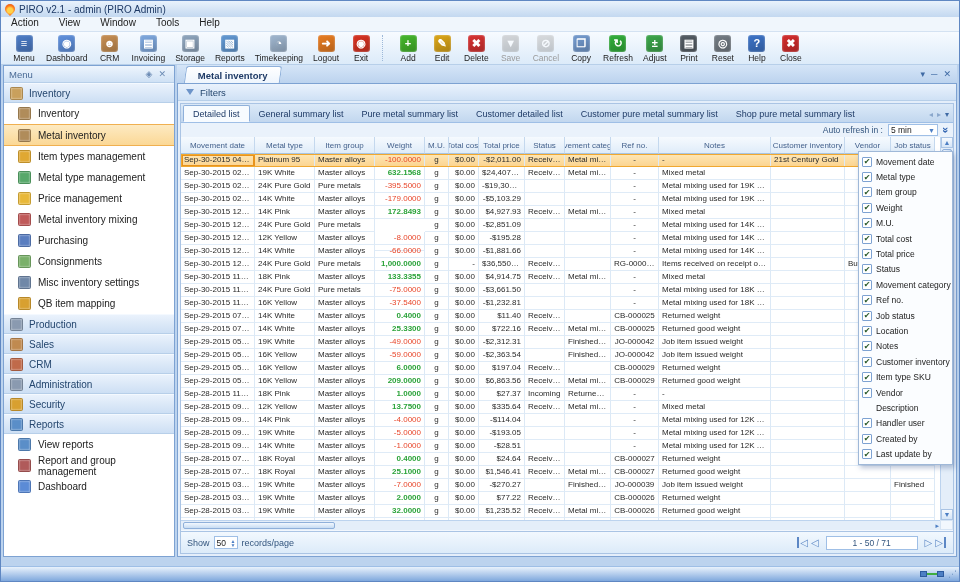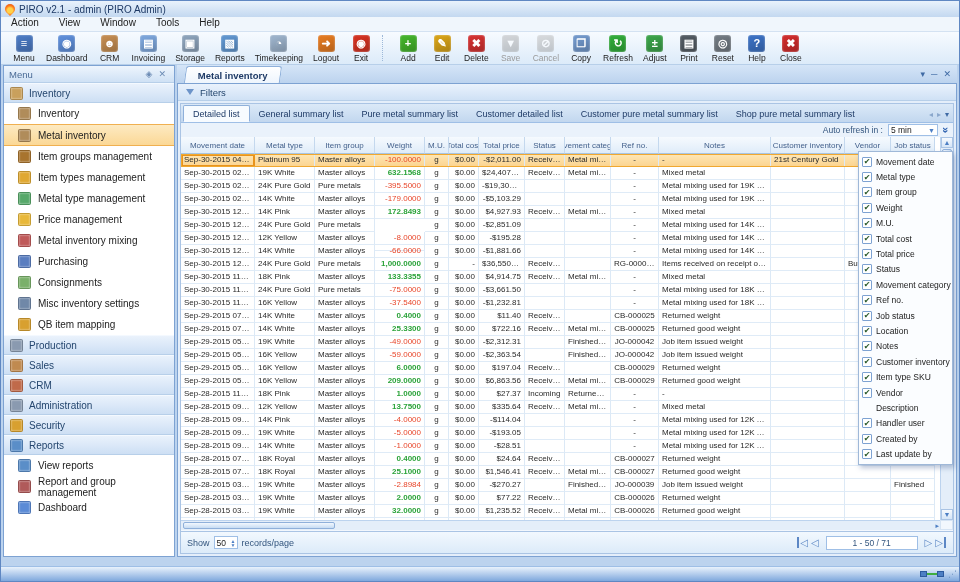--- a/index.html
+++ b/index.html
@@ -241,24 +241,20 @@
           </div>
           <div class="sb-item">
             <span class="mico" style="background: rgb(176, 140, 90);"></span>
             <span>Inventory</span>
           </div>
           <div class="sb-item sel">
             <span class="mico" style="background: rgb(176, 140, 90);"></span>
             <span>Metal inventory</span>
           </div>
           <div class="sb-item">
-            <span class="mico" style="background: rgb(168, 116, 46);"></span>
-            <span>Item groups management</span>
-          </div>
-          <div class="sb-item">
             <span class="mico" style="background: rgb(224, 168, 50);"></span>
             <span>Item types management</span>
           </div>
           <div class="sb-item">
             <span class="mico" style="background: rgb(87, 168, 106);"></span>
             <span>Metal type management</span>
           </div>
           <div class="sb-item">
             <span class="mico" style="background: rgb(232, 184, 58);"></span>
             <span>Price management</span>
@@ -779,21 +775,21 @@
                   <div class="gc c" style="width: 48px;">CB-000027</div>
                   <div class="gc l" style="width: 112px;">Returned good weight</div>
                   <div class="gc l" style="width: 74px;"></div>
                   <div class="gc l" style="width: 46px;"></div>
                   <div class="gc l" style="width: 44px;"></div>
                 </div>
                 <div class="grow">
                   <div class="gc l" style="width: 74px;">Sep-28-2015 03:12:28</div>
                   <div class="gc l" style="width: 60px;">19K White</div>
                   <div class="gc l" style="width: 60px;">Master alloys</div>
-                  <div class="gc r neg" style="width: 50px;">-2.8984</div>
+                  <div class="gc r neg" style="width: 50px;">-7.0000</div>
                   <div class="gc c" style="width: 24px;">g</div>
                   <div class="gc r" style="width: 30px;">$0.00</div>
                   <div class="gc r" style="width: 46px;">-$270.27</div>
                   <div class="gc l" style="width: 40px;"></div>
                   <div class="gc l" style="width: 46px;">Finished goods</div>
                   <div class="gc c" style="width: 48px;">JO-000039</div>
                   <div class="gc l" style="width: 112px;">Job item issued weight</div>
                   <div class="gc l" style="width: 74px;"></div>
                   <div class="gc l" style="width: 46px;"></div>
                   <div class="gc l" style="width: 44px;">Finished</div>

